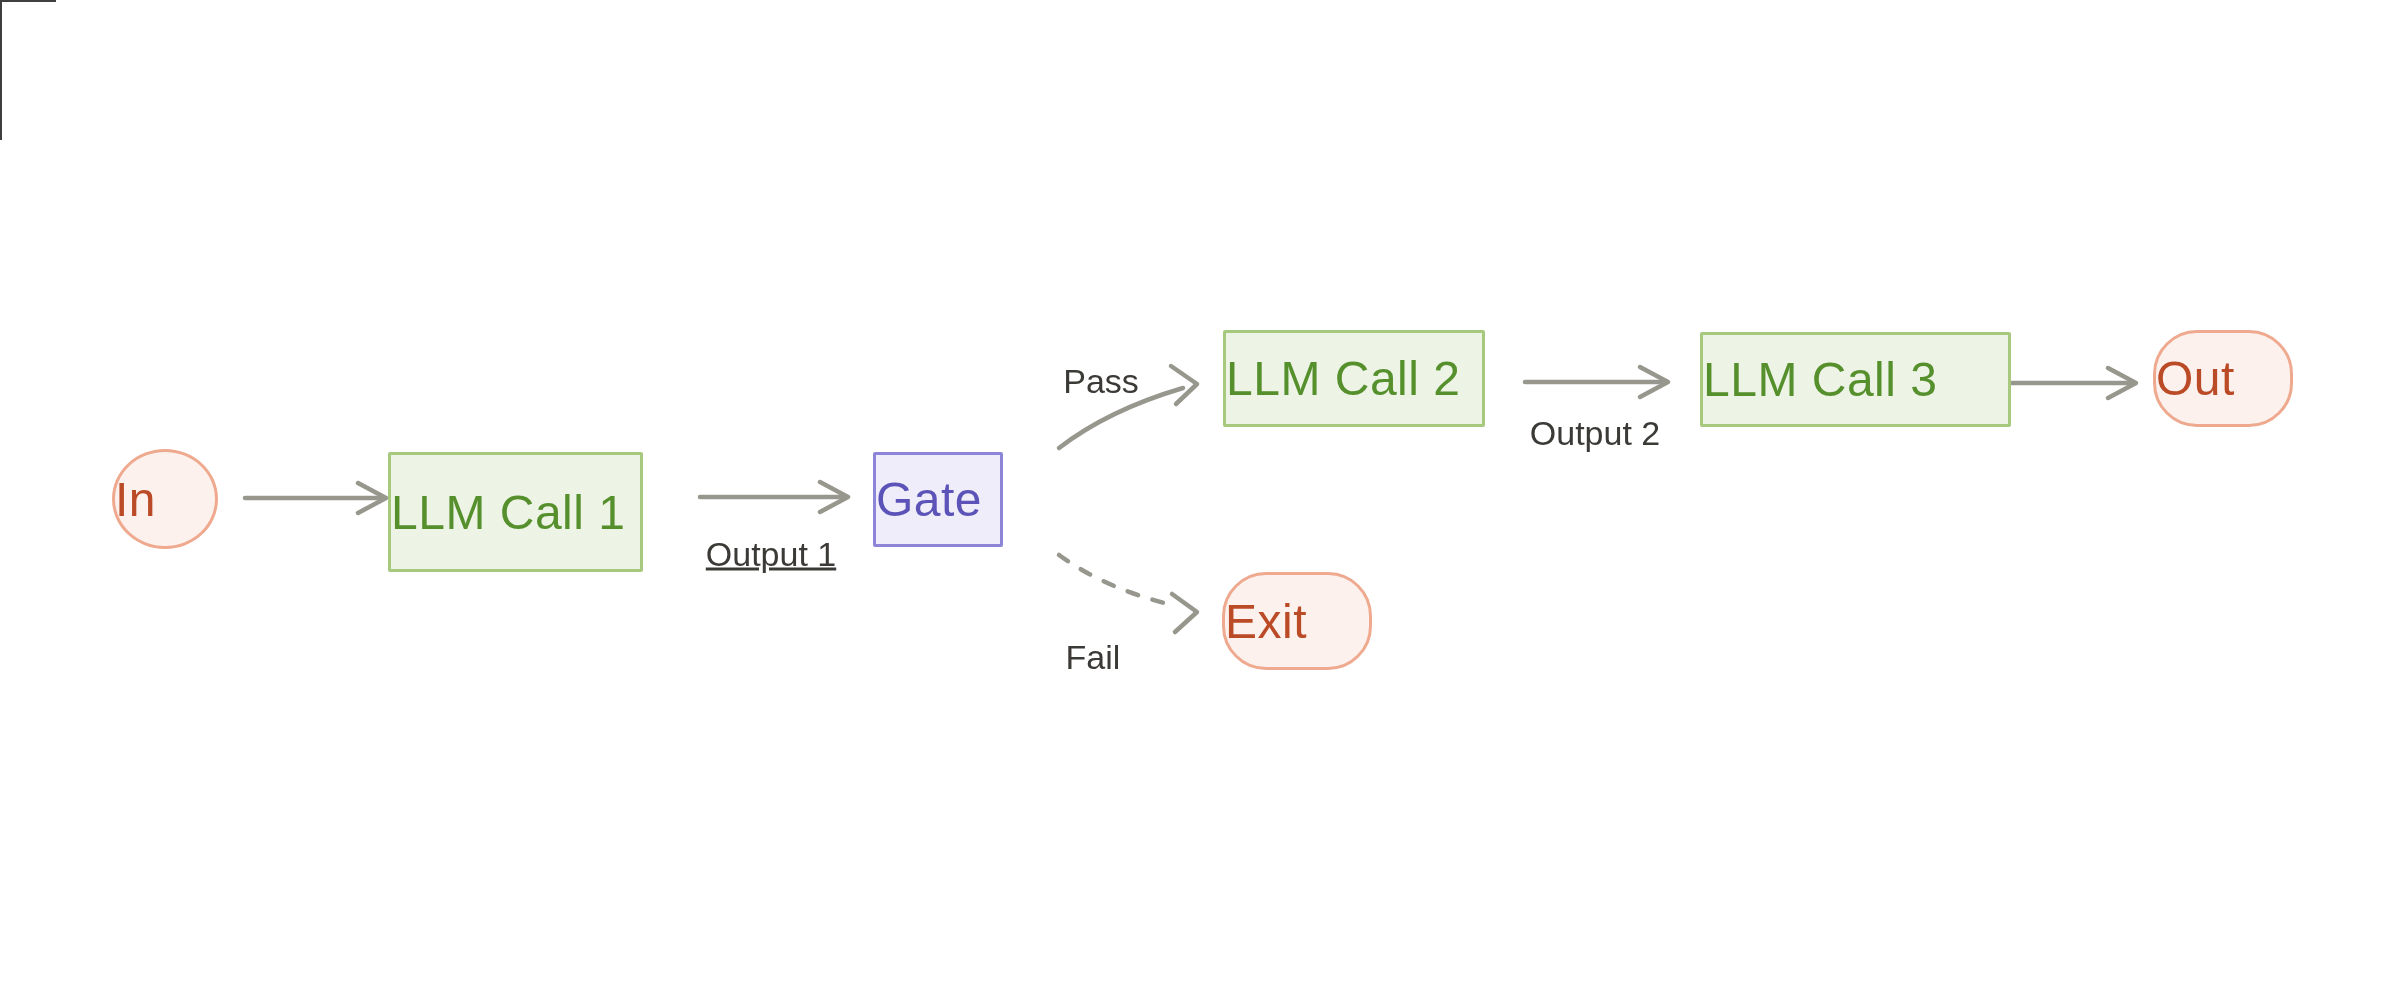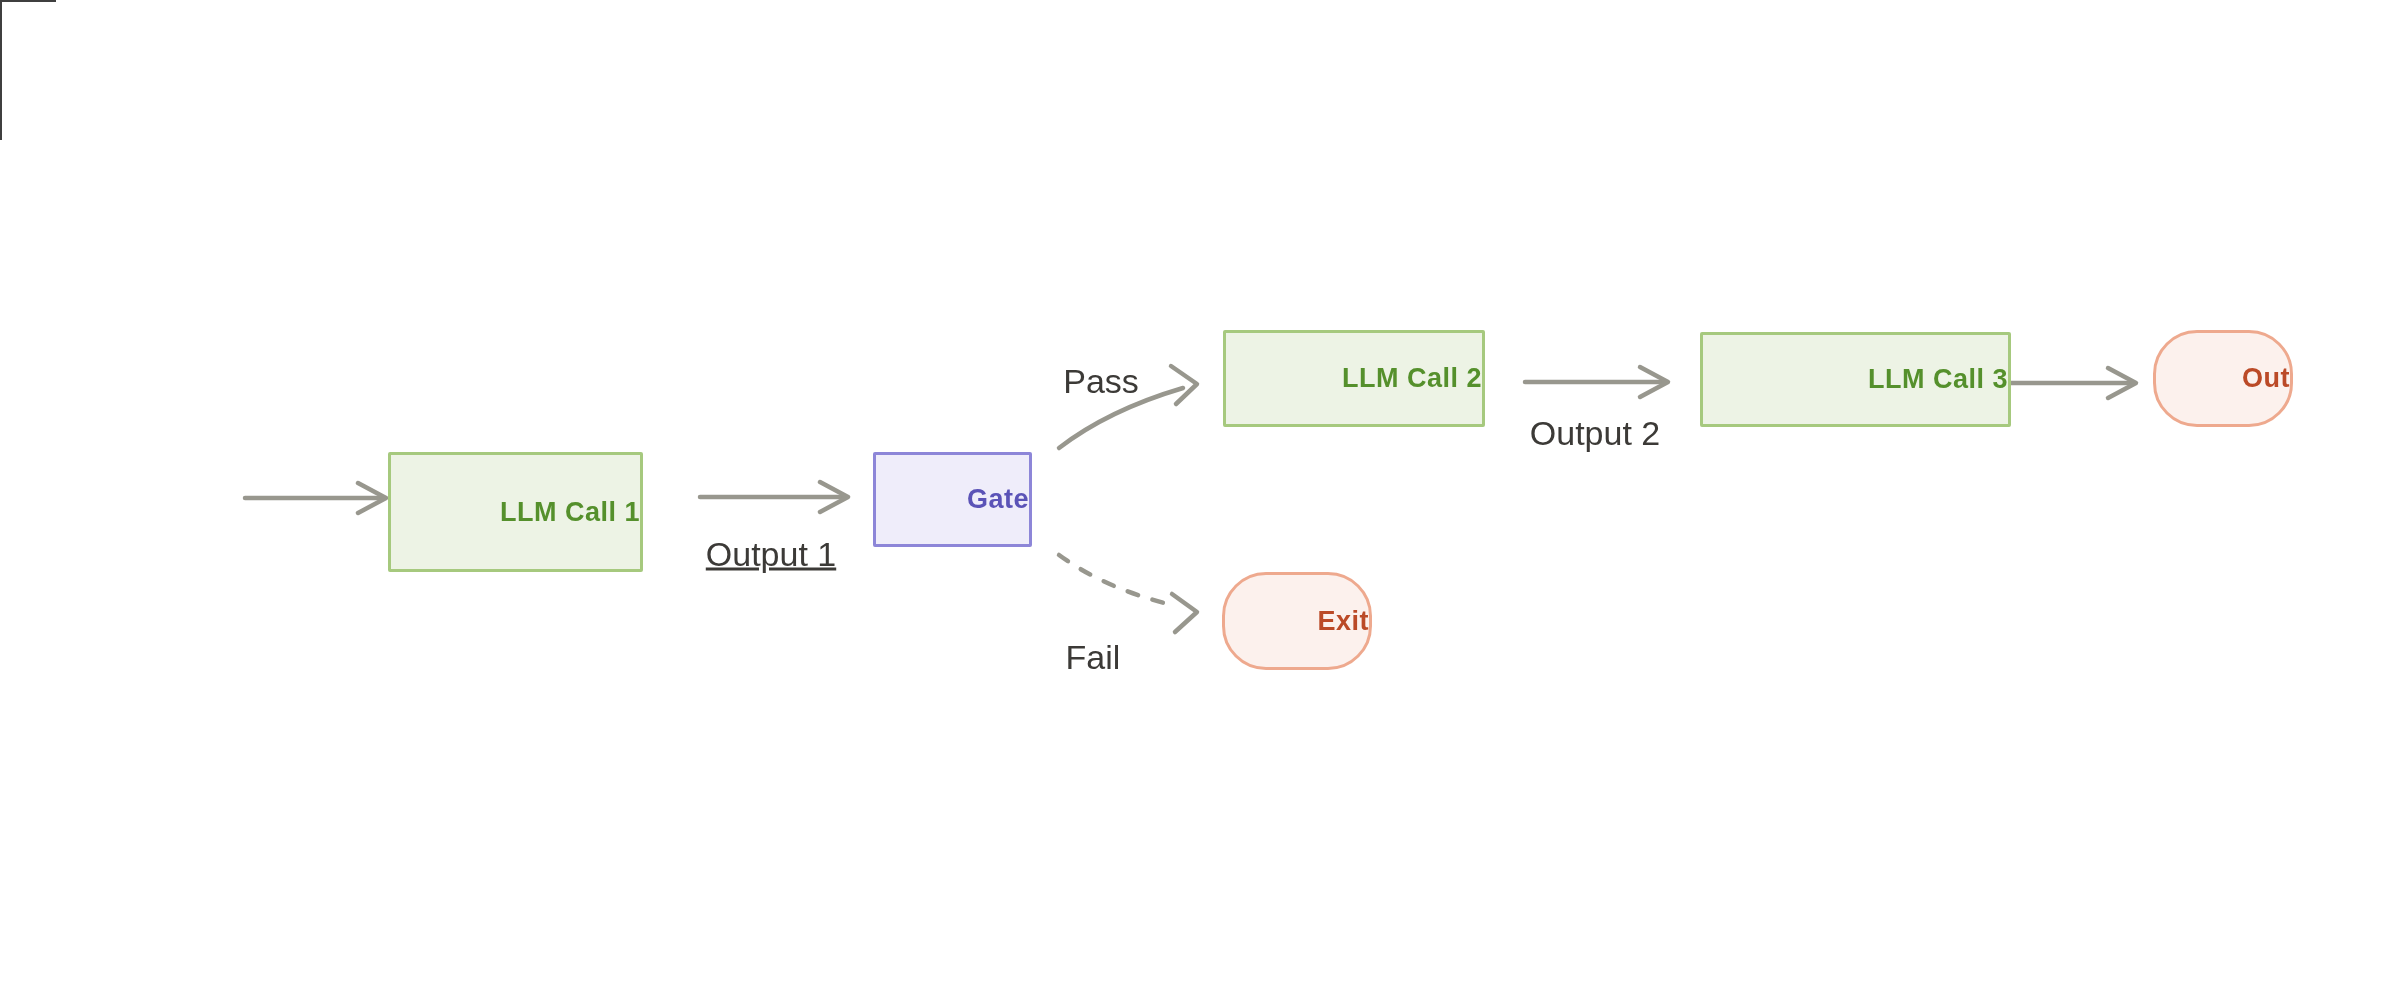--- a/index.html
+++ b/index.html
@@ -13,24 +13,24 @@
   }
   svg.connectors {
     position: absolute;
     left: 0; top: 0;
     width: 2401px; height: 1000px;
   }
   .node {
     position: absolute;
     display: flex;
     align-items: center;
-    justify-content: flex-end;
+    justify-content: flex-start;
     box-sizing: border-box;
-    font-weight: 700;
-    font-size: 27px;
+    font-weight: 400;
+    font-size: 48px;
     letter-spacing: 0.5px;
   }
   .node.llm {
     background: var(--llm-fill);
     border: 3px solid var(--llm-border);
     color: var(--llm-text);
     border-radius: 2px;
   }
   .node.gate {
     background: var(--gate-fill);
@@ -41,21 +41,21 @@
   .node.terminal {
     background: var(--terminal-fill);
     border: 3px solid var(--terminal-border);
     color: var(--terminal-text);
   }
   .node.round { border-radius: 50%; }
   .node.pill  { border-radius: 44px; }
 
   #node-in   { left: 112px;  top: 449px; width: 106px; height: 100px; }
   #node-llm1 { left: 388px;  top: 452px; width: 255px; height: 120px; }
-  #node-gate { left: 873px;  top: 452px; width: 159px; height: 95px; }
+  #node-gate { left: 873px;  top: 452px; width: 130px; height: 95px; }
   #node-llm2 { left: 1223px; top: 330px; width: 262px; height: 97px; }
   #node-llm3 { left: 1700px; top: 332px; width: 311px; height: 95px; }
   #node-out  { left: 2153px; top: 330px; width: 140px; height: 97px; }
   #node-exit { left: 1222px; top: 572px; width: 150px; height: 98px; }
 
   .edge-label {
     position: absolute;
     transform: translate(-50%, -50%);
     font-size: 34px;
     color: var(--edge-label);
@@ -102,20 +102,23 @@
       <path d="M 1990 383 L 2132 383"></path>
       <path d="M 2108 368 L 2136 383 L 2108 398"></path>
     </g>
 
     <g class="arrow-stroke" stroke-width="4.5" stroke-linecap="round" stroke-linejoin="round" stroke="#98978e">
       <path d="M 1059 555 C 1088 576, 1122 592, 1168 604" stroke-dasharray="11 15"></path>
       <path d="M 1172 594 L 1197 612 L 1175 632"></path>
     </g>
   </svg>
 
+  <div class="node terminal round" id="node-in">
+    <span>In</span>
+  </div>
 
   <div class="node llm" id="node-llm1">
     <span>LLM Call 1</span>
   </div>
 
   <div class="node gate" id="node-gate">
     <span>Gate</span>
   </div>
 
   <div class="node llm" id="node-llm2">

